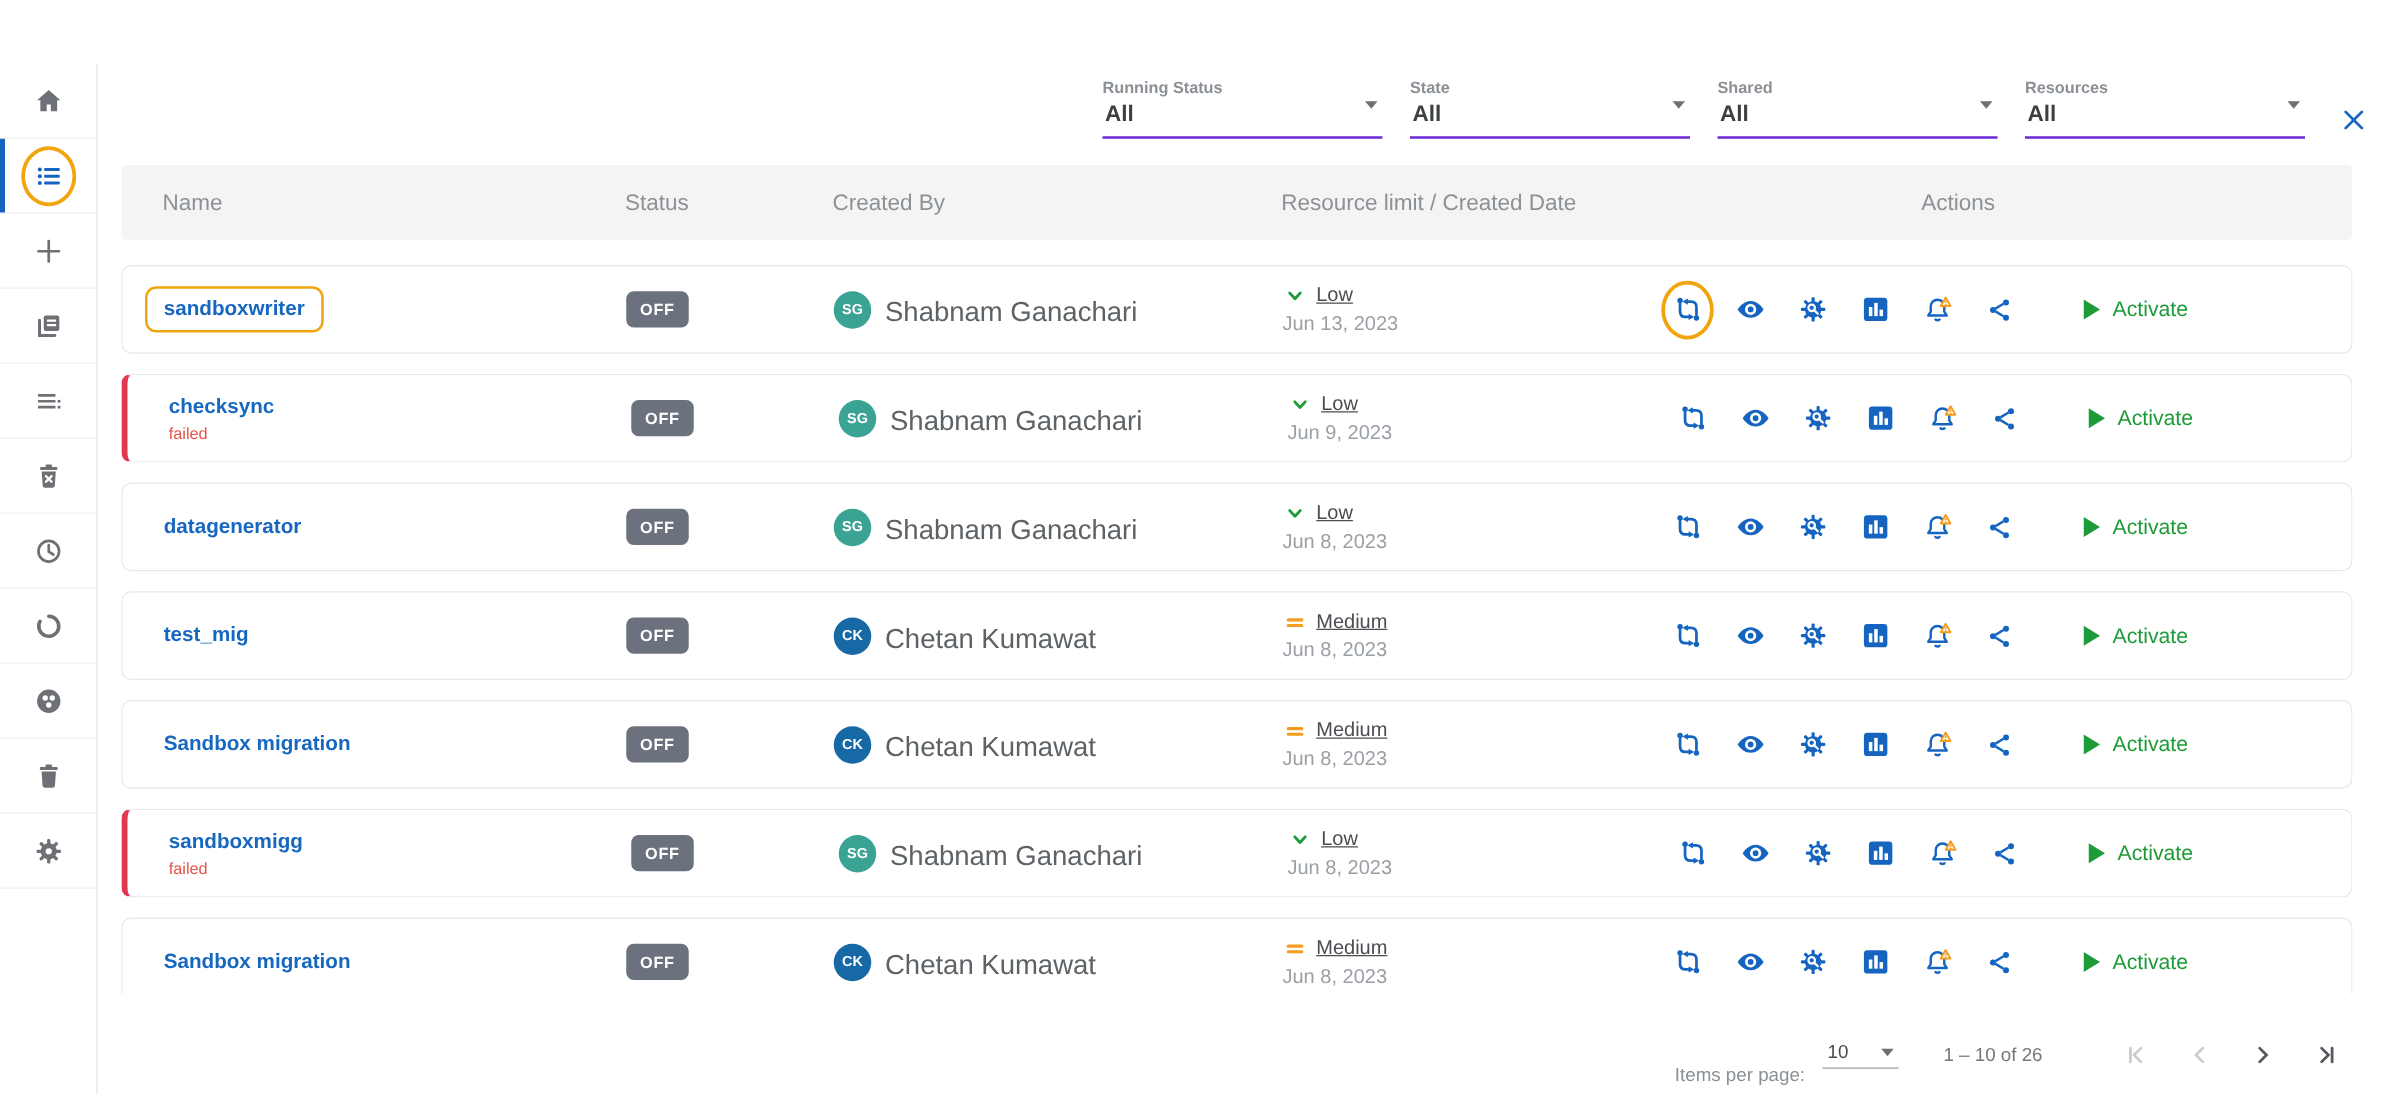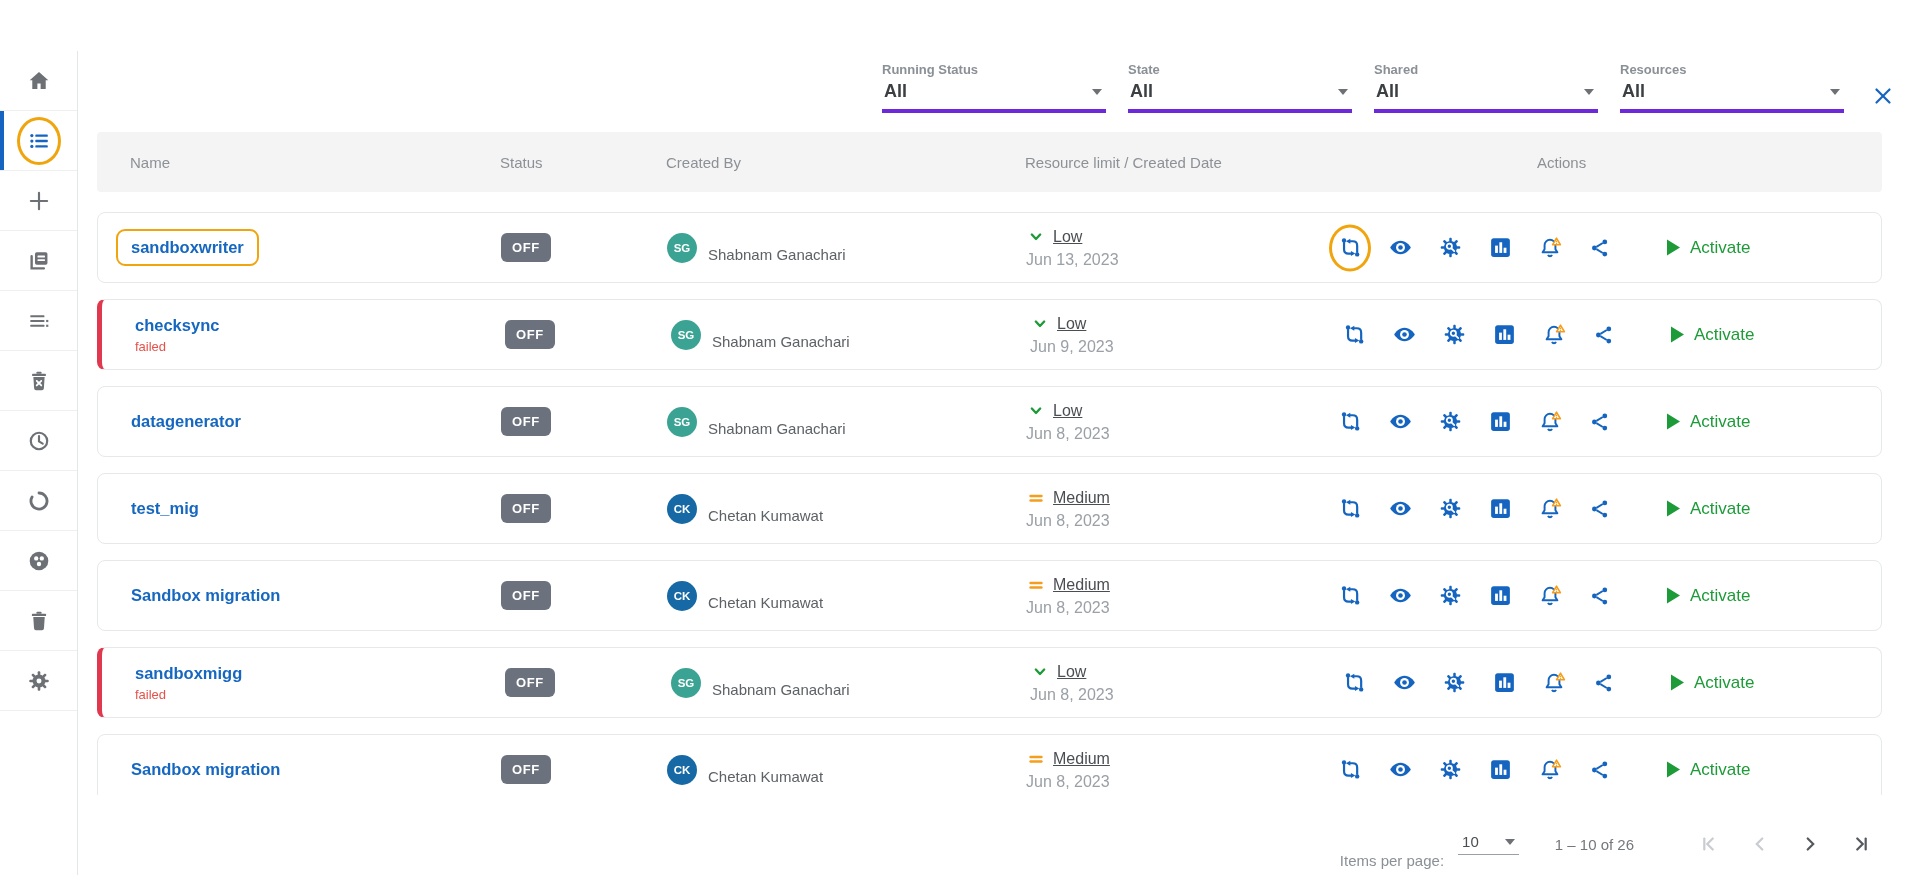--- a/index.html
+++ b/index.html
@@ -30,48 +30,48 @@
     left:50%; top:50%; transform:translate(-50%,-50%); pointer-events:none; }
 
   
   .content { position:absolute; left:78px; top:51px; right:0; bottom:0; background:#fff; }
 
   
   .filterbar { display:flex; align-items:flex-start; padding:11px 24px 0 0; height:70px; }
   .filters { margin-left:auto; display:flex; gap:22px;font-weight:bold; }
   .filter { width:224px; cursor:pointer; }
   .filter .flabel { font-size:13px; color:#8a9096; margin-bottom:2px; }
-  .fvalue { display:flex; align-items:center; border-bottom:4px solid #6d28d9; padding:2px 2px 7px 2px; }
+  .fvalue { display:flex; border-bottom:2px solid #6d28d9; padding:2px 2px 7px 2px; }
   .fvalue .val { font-size:18px; color:#3c4043; flex:1; }
   .caret { width:0; height:0; border-left:5.5px solid transparent; border-right:5.5px solid transparent;
     border-top:6px solid #6d7175; margin-right:2px; }
   .filters-close { margin-left:27px; margin-top:22px; background:none; border:none; cursor:pointer; }
 
   
   .table-clip { position:absolute; left:19px; right:37px; top:81px; height:663px; overflow:hidden; }
   .grid { display:grid; grid-template-columns:370px 166px 359px 312px 1fr; align-items:center; padding-left:33px; }
   .thead { height:60px; background:#f4f4f5; border-radius:4px; margin-bottom:20px; }
-  .thead .th { font-size:15px; color:#8c9196; }
+  .thead .th { font-size:18px; color:#8c9196; }
   .th-actions { padding-left:200px; }
   .row { height:71px; background:#fff; border:1px solid #e6e8ea; border-radius:8px; margin-bottom:16px; }
   .row.failed { border-left:5px solid #e0394f; }
 
   .cell-name { display:flex; flex-direction:column; align-items:flex-start; }
   .pname { font-size:16.5px; font-weight:600; color:#1667c0; text-decoration:none; cursor:pointer; }
   .name-wrap { display:inline-block; }
   .name-wrap.annotated { border:2.5px solid #f0a50f; border-radius:9px; padding:7px 13px; margin:-9px 0 -9px -15px; }
   .psub { font-size:13px; color:#e5524a; margin-top:4px; }
 
   .badge { display:inline-block; background:#6b717d; color:#fff; font-size:13px; font-weight:700;
     letter-spacing:.6px; padding:7px 11px; border-radius:6px; }
 
   .cell-creator { display:flex; align-items:flex-end; gap:11px; }
   .avatar { width:30px; height:30px; border-radius:50%; color:#fff; font-size:11.5px; font-weight:700;
     display:flex; align-items:center; justify-content:center; flex:0 0 30px; }
-  .creator-name { font-size:15px; color:#5d6266; }
+  .creator-name { font-size:22px; color:#5d6266; }
 
   .cell-resource { display:flex; flex-direction:column; gap:4px; }
   .res-line1 { display:flex; align-items:center; gap:7px; font-size:16px; color:#4a4e52;text-decoration:underline; }
   .res-date { font-size:16px; color:#9aa0a6; }
 
   .cell-actions { display:flex; align-items:center; }
   .act { position:relative; width:24px; height:24px; margin-right:26px; background:none; border:none;
     padding:0; cursor:pointer; display:flex; align-items:center; justify-content:center; }
   .act .ring2 { position:absolute; width:42px; height:47px; border:3.5px solid #f0a50f; border-radius:50%;
     left:50%; top:50%; transform:translate(-50%,-50%); pointer-events:none; }

